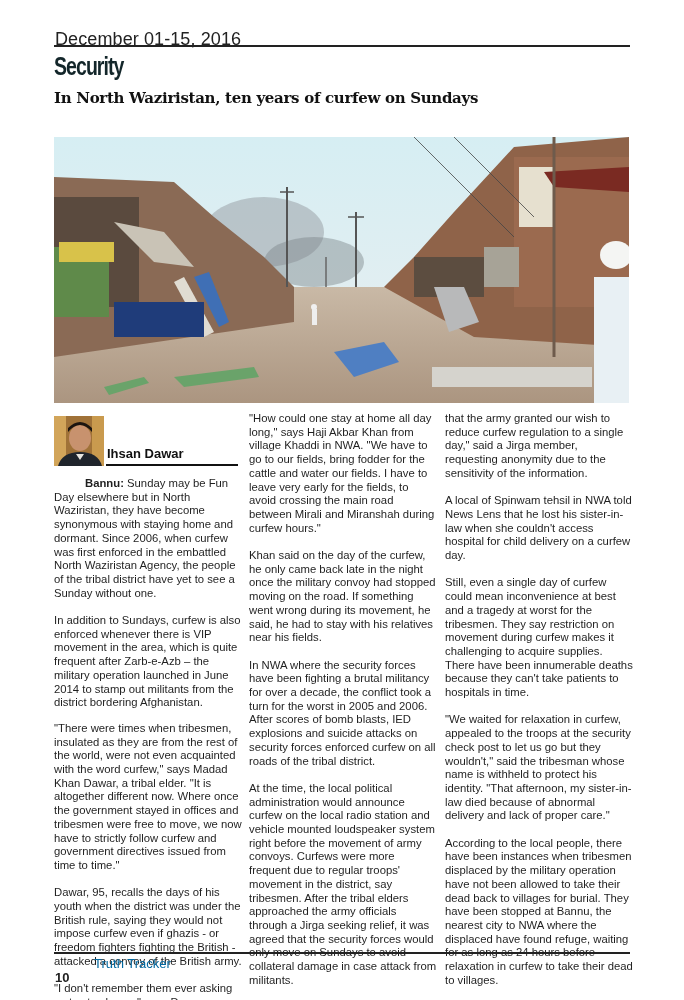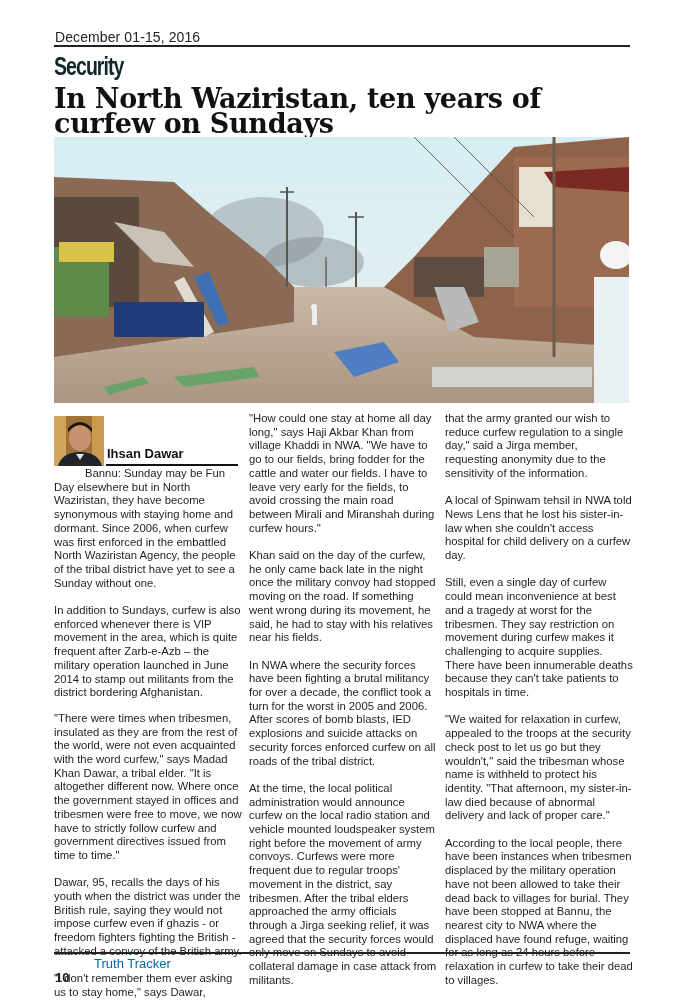--- a/index.html
+++ b/index.html
@@ -1,36 +1,36 @@
 <!DOCTYPE html>
 <html><head>
 <meta charset="utf-8">
 <style>
   html, body { margin: 0; padding: 0; background: #ffffff; }
   body { width: 684px; height: 1000px; position: relative; overflow: hidden;
          font-family: "Liberation Sans", "DejaVu Sans", sans-serif; color: #1a1a1a; }
-  .header-date { position: absolute; left: 55px; top: 29px; font-size: 14px; color: #222; letter-spacing: 0.1px; }
+  .header-date { position: absolute; left: 55px; top: 29px; font-size: 18px; color: #222; letter-spacing: 0.1px; }
   .header-rule { position: absolute; left: 54px; top: 45px; width: 576px; height: 2px; background: #222; }
   .section-label { position: absolute; left: 54px; top: 52px; font-family: "Liberation Sans", sans-serif;
          font-weight: bold; font-size: 25px; color: #13262a; letter-spacing: -1.2px; transform: scaleX(0.78); transform-origin: left top; }
   .headline { position: absolute; left: 54px; top: 86px; width: 560px; font-family: "DejaVu Serif", serif;
-         font-weight: bold; font-size: 27px; line-height: 25px; color: #111; letter-spacing: -0.3px; }
+         font-weight: bold; font-size: 15px; line-height: 25px; color: #111; letter-spacing: -0.3px; }
   .photo { position: absolute; left: 54px; top: 137px; width: 575px; height: 266px; overflow: hidden; background: #cfe9ef; }
   .photo svg { display: block; }
   .col { position: absolute; top: 412px; width: 188px; font-size: 11.3px; line-height: 13.7px; color: #1f1f1f; }
   .col p { margin: 0 0 13.7px 0; }
   .col p.tight { margin-bottom: 12px; }
   .col1 { left: 54px; }
   .col2 { left: 249px; }
   .col3 { left: 445px; }
-  .author { position: relative; height: 55px; }
+  .author { position: relative; height: 55px; margin-bottom: 10px; }
   .avatar { position: absolute; left: 0; top: 4px; width: 50px; height: 50px; overflow: hidden; background: #6b4a2a; }
   .author-name { position: absolute; left: 53px; top: 35px; font-weight: bold; font-size: 13px; color: #111; }
   .author-rule { position: absolute; left: 52px; top: 52px; width: 132px; height: 2px; background: #111; }
-  .lead-dateline { font-weight: normal; padding-left: 31px; }
+  .lead-dateline { font-weight: bold; padding-left: 31px; }
   .footer-rule { position: absolute; left: 54px; top: 952px; width: 576px; height: 1.5px; background: #222; }
   .page-num { position: absolute; left: 55px; top: 956px; font-weight: bold; font-size: 13px; color: #222; margin-top: 14px; }
   .pub-name { position: absolute; left: 94px; top: 956px; font-size: 13px; color: #0369a1; }
 </style>
 </head>
 <body>
 
 <div>
   <div class="header-date">December 01-15, 2016</div>
   <div class="header-rule"></div>

